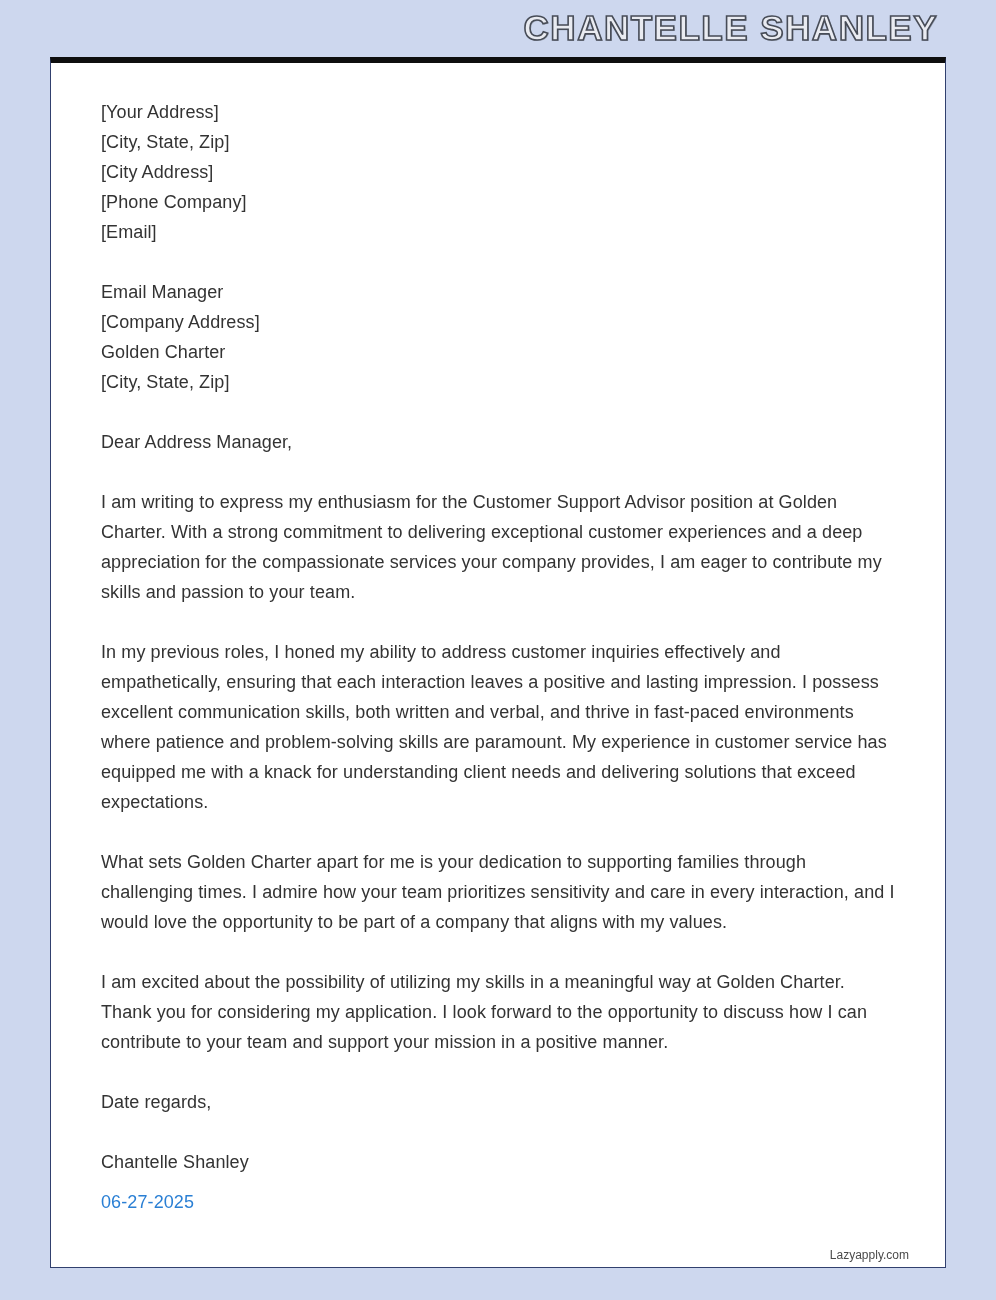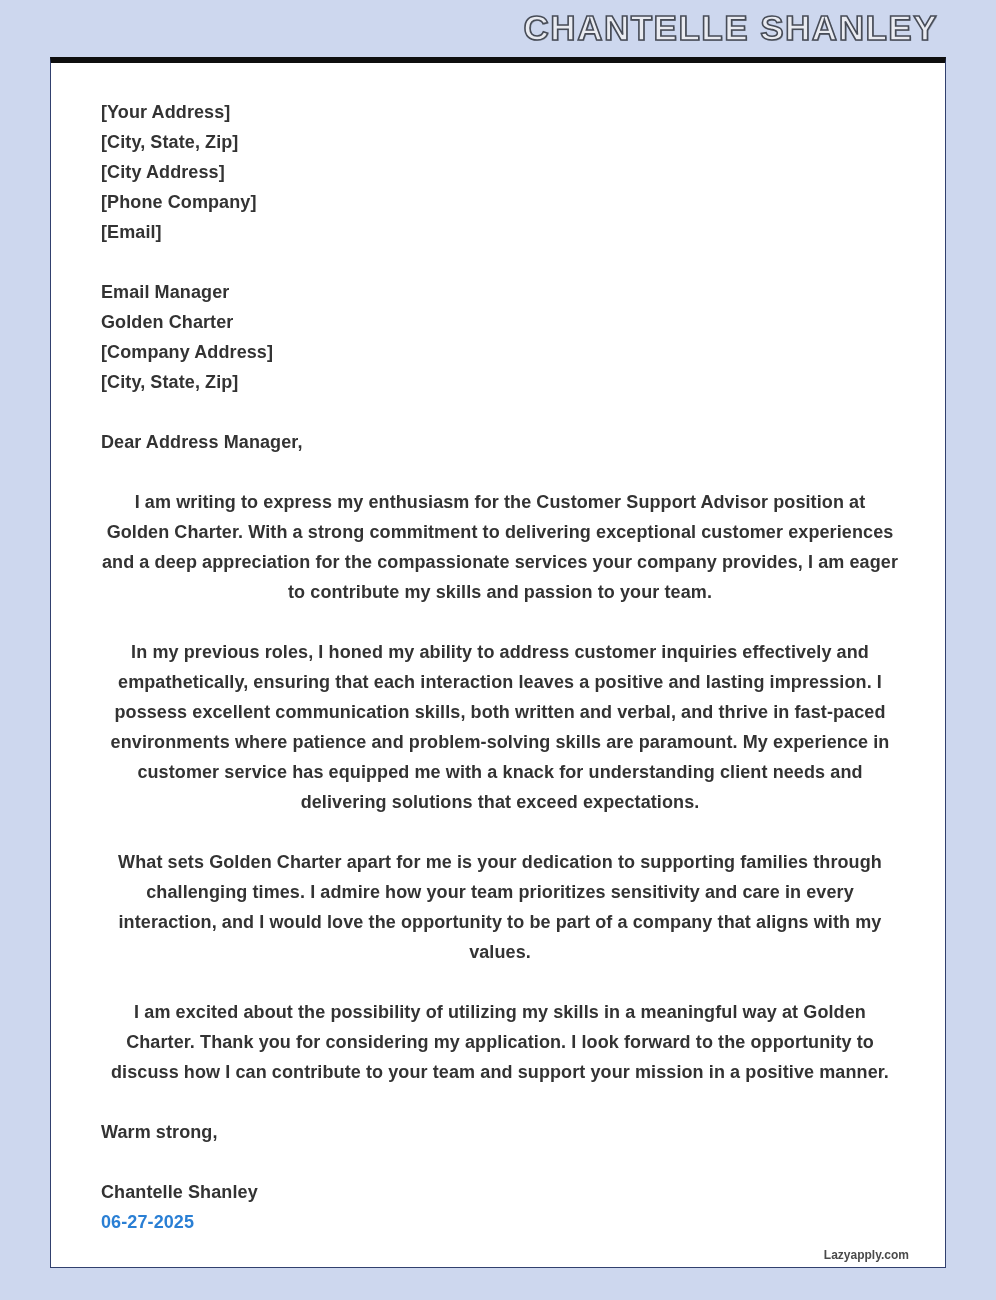--- a/index.html
+++ b/index.html
@@ -6,21 +6,21 @@
     --bg:#cdd7ee;
     --page:#ffffff;
     --ink:#333333;
     --accent:#2a7fd4;
     --name-fill:#e9ebf1;
     --name-stroke:#474c57;
     --border:#31406e;
     --topbar:#0e0e0e;
     --watermark:#4a4a4a;
   }
-  *{margin:0;padding:0;box-sizing:border-box;font-weight:bold;}
+  *{margin:0;padding:0;box-sizing:border-box;}
   html,body{width:996px;height:1300px;}
   body{
     background:var(--bg);
     font-family:"Liberation Sans", sans-serif;
     position:relative;
     overflow:hidden;
   }
   .header-name{
     position:absolute;
     top:8px;
@@ -44,22 +44,22 @@
     border-top:6px solid var(--topbar);
     padding:34px 46px 20px 50px;
   }
   .letter{
     font-size:18px;
     line-height:30px;
     letter-spacing:0.1px;
     color:var(--ink);
   }
   .block{margin:0 0 30px 0;}
-  p.para{margin:0 0 30px 0;text-align:center;}
-  .date{color:var(--accent);}
+  p.para{margin:0 0 30px 0;}
+  .date{color:var(--accent);margin-top:10px;}
   .watermark{
     position:absolute;
     right:36px;
     bottom:5px;
     font-size:12px;
     color:var(--watermark);
   }
 </style>
 </head>
 <body>
@@ -72,33 +72,33 @@
     <div class="block">
       <div>[Your Address]</div>
       <div>[City, State, Zip]</div>
       <div>[City Address]</div>
       <div>[Phone Company]</div>
       <div>[Email]</div>
     </div>
 
     <div class="block">
       <div>Email Manager</div>
+      <div>[Company Address]</div>
       <div>Golden Charter</div>
-      <div>[Company Address]</div>
       <div>[City, State, Zip]</div>
     </div>
 
     <div class="block">Dear Address Manager,</div>
 
     <p class="para">I am writing to express my enthusiasm for the Customer Support Advisor position at Golden Charter. With a strong commitment to delivering exceptional customer experiences and a deep appreciation for the compassionate services your company provides, I am eager to contribute my skills and passion to your team.</p>
     <p class="para">In my previous roles, I honed my ability to address customer inquiries effectively and empathetically, ensuring that each interaction leaves a positive and lasting impression. I possess excellent communication skills, both written and verbal, and thrive in fast-paced environments where patience and problem-solving skills are paramount. My experience in customer service has equipped me with a knack for understanding client needs and delivering solutions that exceed expectations.</p>
     <p class="para">What sets Golden Charter apart for me is your dedication to supporting families through challenging times. I admire how your team prioritizes sensitivity and care in every interaction, and I would love the opportunity to be part of a company that aligns with my values.</p>
     <p class="para">I am excited about the possibility of utilizing my skills in a meaningful way at Golden Charter. Thank you for considering my application. I look forward to the opportunity to discuss how I can contribute to your team and support your mission in a positive manner.</p>
 
-    <div class="block">Warm strong,</div>
+    <div class="block">Date regards,</div>
 
     <div>Chantelle Shanley</div>
 
     <div class="date">06-27-2025</div>
   </div>
 
   <div class="watermark">Lazyapply.com</div>
 </div>
 
 </body></html>

